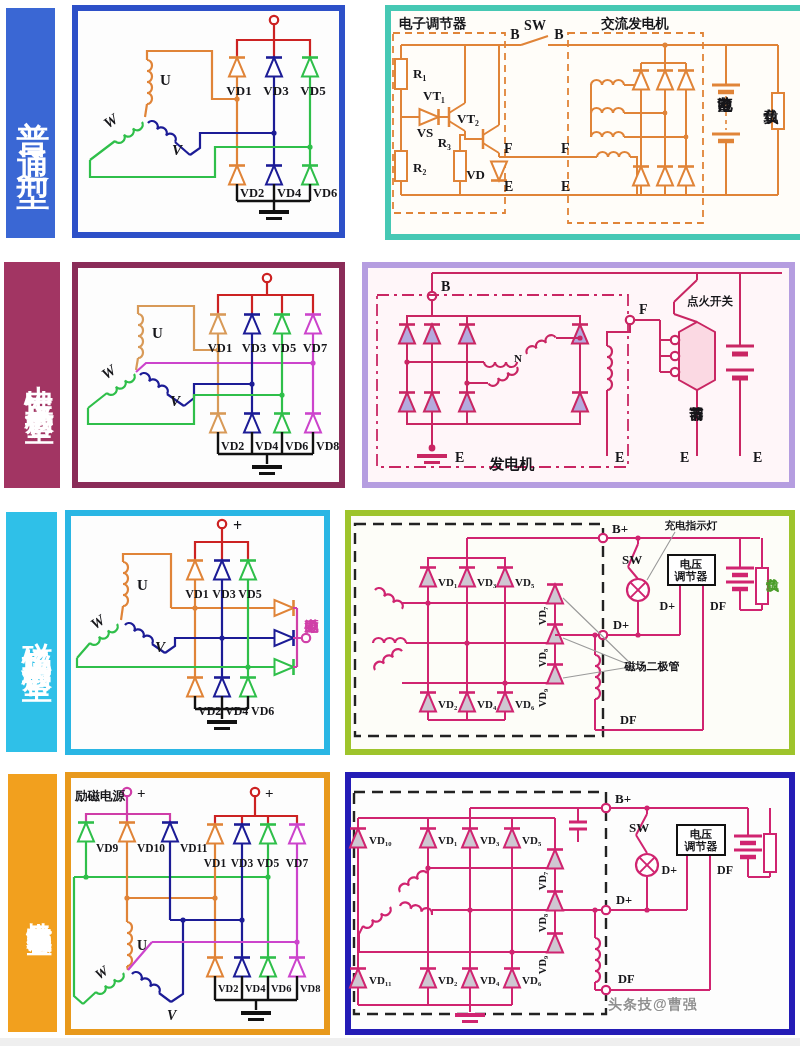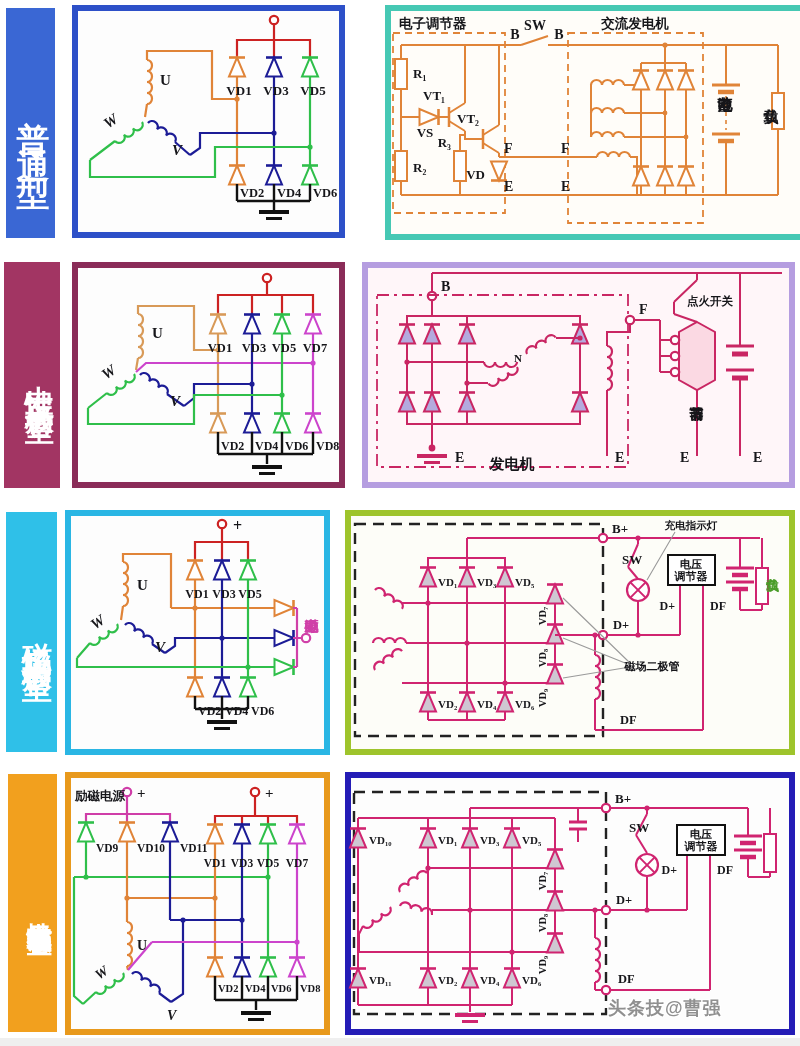--- a/index.html
+++ b/index.html
@@ -10,21 +10,21 @@
   .lbl1{left:6px;top:8px;width:49px;height:230px;background:#3a67d4;font-size:33px;letter-spacing:28px;padding-top:26px;}
   .lbl2{left:4px;top:262px;width:56px;height:226px;background:#a23563;font-size:29px;letter-spacing:5px;padding-top:8px;}
   .lbl3{left:6px;top:512px;width:51px;height:240px;background:#2fc0e8;font-size:30px;letter-spacing:6px;padding-top:10px;}
   .lbl4{left:8px;top:774px;width:49px;height:258px;background:#f2a01e;font-size:25px;letter-spacing:1px;padding-top:8px;}
   .panel{position:absolute;}
   svg{display:block;}
   .ts{font-family:"Liberation Serif",serif;font-weight:bold;fill:#16161a;}
   .tc{font-family:"Liberation Sans",sans-serif;font-weight:bold;fill:#16161a;}
   .vtext{position:absolute;writing-mode:vertical-rl;text-orientation:upright;font-weight:bold;
          font-family:"Liberation Sans",sans-serif;line-height:1;}
-  .wm{position:absolute;left:608px;top:996px;width:190px;font-size:18px;font-weight:bold;color:#909090;
+  .wm{position:absolute;left:608px;top:996px;width:190px;font-size:14px;font-weight:bold;color:#909090;
       letter-spacing:1px;text-shadow:-1px -1px 0 #fff,1px -1px 0 #fff,-1px 1px 0 #fff,1px 1px 0 #fff;
       font-family:"Liberation Sans",sans-serif;}
   .bstrip{position:absolute;left:0;top:1038px;width:800px;height:8px;background:#efefef;}
 </style>
 </head>
 <body>
 
 <div class="page">
 
 <svg width="0" height="0" style="position:absolute">

